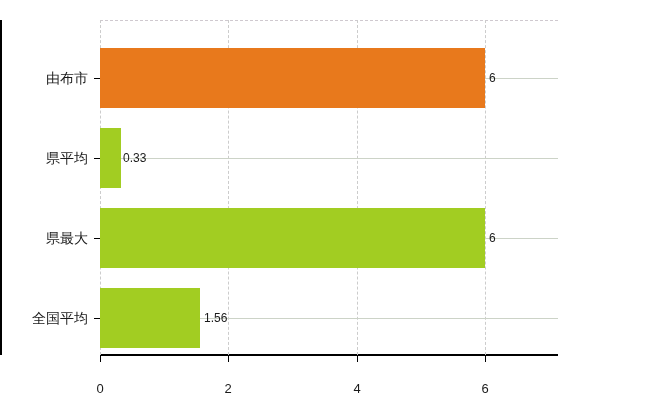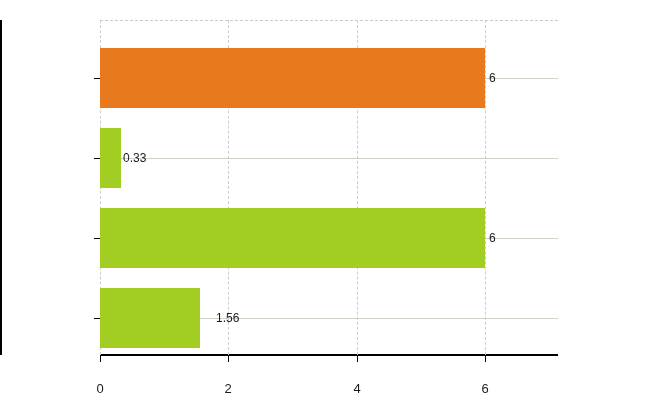--- a/index.html
+++ b/index.html
@@ -135,20 +135,26 @@
     position: absolute;
     right: 4px;
     transform: translateY(-50%);
   }
 </style>
 </head>
 <body>
 
 <div id="chart-root">
 
+  <div class="ylabels-col">
+    <div class="ycat-label" style="top:58px;">由布市</div>
+    <div class="ycat-label" style="top:138px;">県平均</div>
+    <div class="ycat-label" style="top:218px;">県最大</div>
+    <div class="ycat-label" style="top:298px;">全国平均</div>
+  </div>
 
   <div class="axis-line-y"></div>
   <div class="axis-line-x"></div>
 
   <div id="plot-area">
 
     <div class="hgrid-top"></div>
 
     <div class="vgrid" style="left:0px;"></div>
     <div class="vgrid" style="left:128px;"></div>
@@ -166,21 +172,21 @@
     <div class="ytick" style="top:298px;"></div>
 
     <div class="bar bar-orange" style="top: 28px; width: 385px; height: 60px; background-color: rgb(232, 121, 28);"></div>
     <div class="bar bar-green" style="top: 108px; width: 21px; height: 60px; background-color: rgb(162, 205, 34);"></div>
     <div class="bar bar-green" style="top: 188px; width: 385px; height: 60px; background-color: rgb(162, 205, 34);"></div>
     <div class="bar bar-green" style="top: 268px; width: 100px; height: 60px; background-color: rgb(162, 205, 34);"></div>
 
     <div class="bar-value" style="left:389px; top:52px;">6</div>
     <div class="bar-value" style="left:23px;  top:132px;">0.33</div>
     <div class="bar-value" style="left:389px; top:212px;">6</div>
-    <div class="bar-value" style="left:116px; top:292px;">1.56</div>
+    <div class="bar-value" style="left:104px; top:292px;">1.56</div>
 
     <div class="xtick-mark" style="left:0px;"></div>
     <div class="xtick-mark" style="left:128px;"></div>
     <div class="xtick-mark" style="left:257px;"></div>
     <div class="xtick-mark" style="left:385px;"></div>
 
     <div class="xtick-label" style="left:0px;">0</div>
     <div class="xtick-label" style="left:128px;">2</div>
     <div class="xtick-label" style="left:257px;">4</div>
     <div class="xtick-label" style="left:385px;">6</div>

